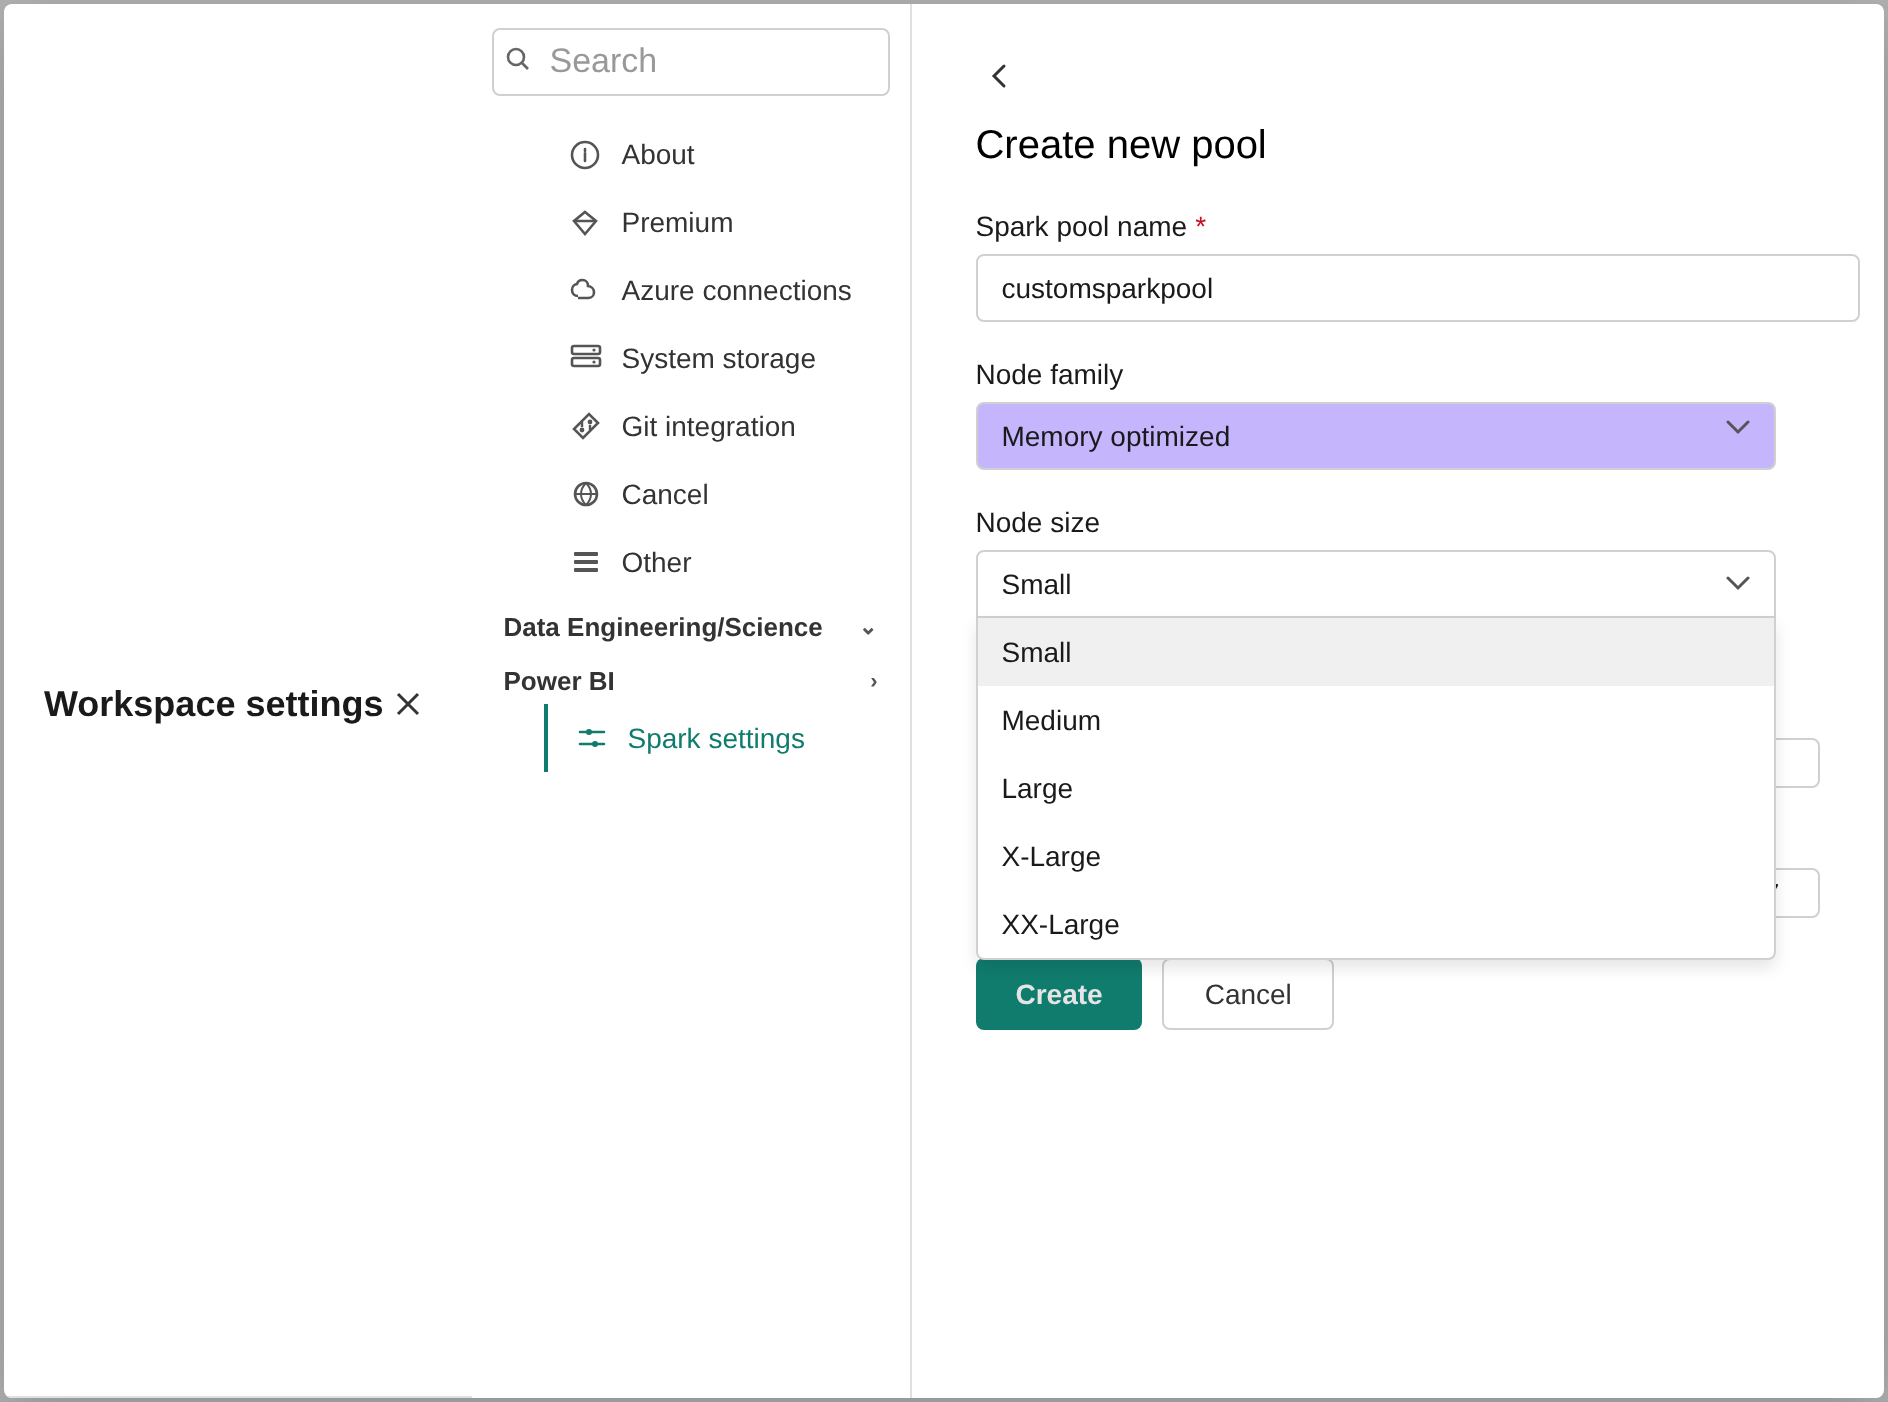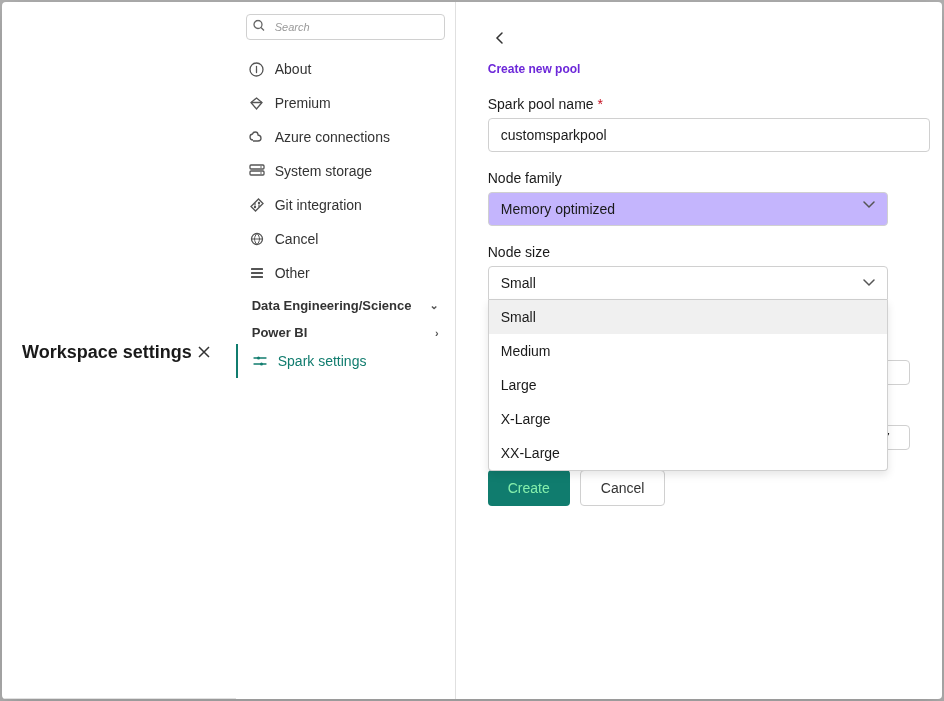--- a/index.html
+++ b/index.html
@@ -72,43 +72,43 @@
 
     .search-box {
       margin: 0 10px 12px 10px;
       position: relative;
     }
     .search-box input {
       width: 100%;
       border: 1px solid #d0d0d0;
       border-radius: 4px;
       padding: 6px 8px 6px 28px;
-      font-size: 11px;
+      font-size: 17px;
       outline: none;
       color: #333;
-      font-style: italic;
     }
     .search-box input::placeholder { color: #999; }
     .search-icon-wrap {
       position: absolute;
       left: 7px;
       top: 50%;
       transform: translateY(-50%);
       color: #666;
       font-size: 12px;
     }
 
     .sidebar-item {
       display: flex;
       align-items: center;
       padding: 9px 13px;
       cursor: pointer;
       color: #333;
       font-size: 14px;
       gap: 10px;
+      margin-left: 36px;
     }
     .sidebar-item.active {
       border-left: 2px solid #107c6e;
       padding-left: 14px;
       color: #107c6e;
     }
 
     .sidebar-icon {
       width: 16px;
       height: 16px;
@@ -143,23 +143,23 @@
       border: none;
       cursor: pointer;
       margin-bottom: 12px;
       color: #333;
       padding: 4px;
       display: flex;
       align-items: center;
     }
 
     .page-title {
-      font-size: 12px;
-      font-weight: 700;
-      color: #6d28d9;
+      font-size: 20px;
+      font-weight: 400;
+      color: #000000;
       margin-bottom: 20px;
     }
 
     .form-group {
       margin-bottom: 18px;
     }
 
     .form-label {
       font-size: 14px;
       font-weight: 500;
@@ -294,26 +294,26 @@
     .slider-thumb-right { right: 0; transform: translateX(50%); }
 
     
     .btn-row {
       display: flex;
       gap: 10px;
       margin-top: 20px;
     }
     .btn-primary {
       background: #107c6e;
-      color: #86efac;
+      color: #e5e5e5;
       border: none;
       border-radius: 4px;
       padding: 9px 20px;
       font-size: 14px;
-      font-weight: 400;
+      font-weight: 700;
       cursor: pointer;
     }
     .btn-secondary {
       background: #fff;
       color: #333;
       border: 1px solid #d0d0d0;
       border-radius: 4px;
       padding: 9px 20px;
       font-size: 14px;
       cursor: pointer;

